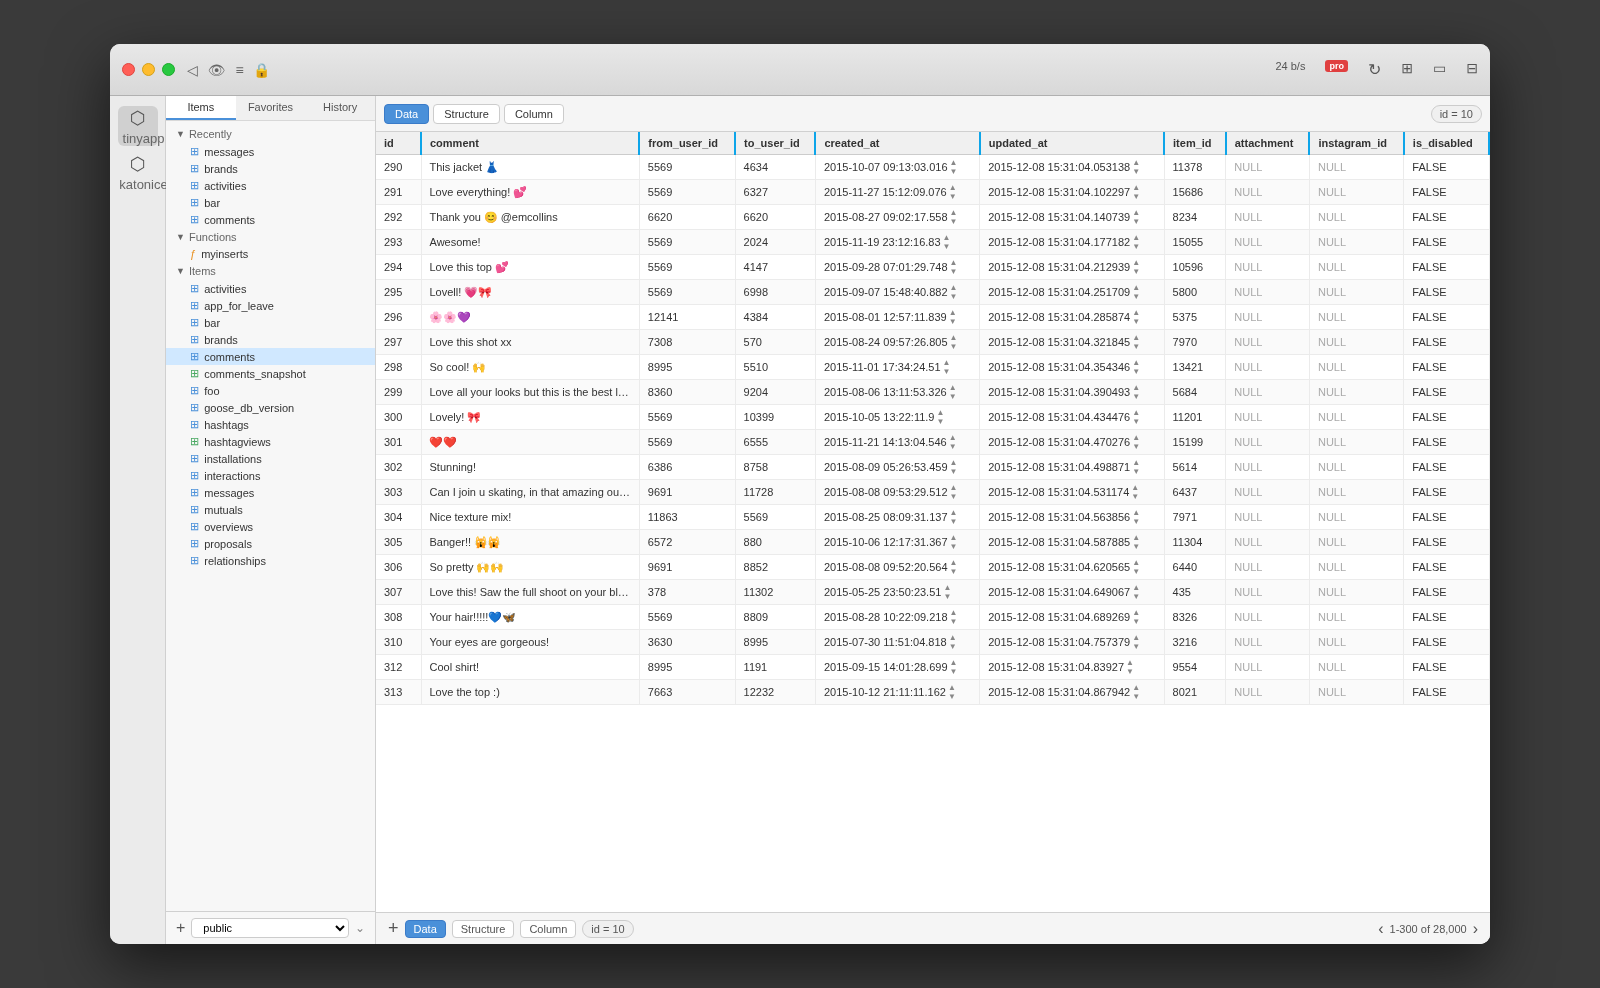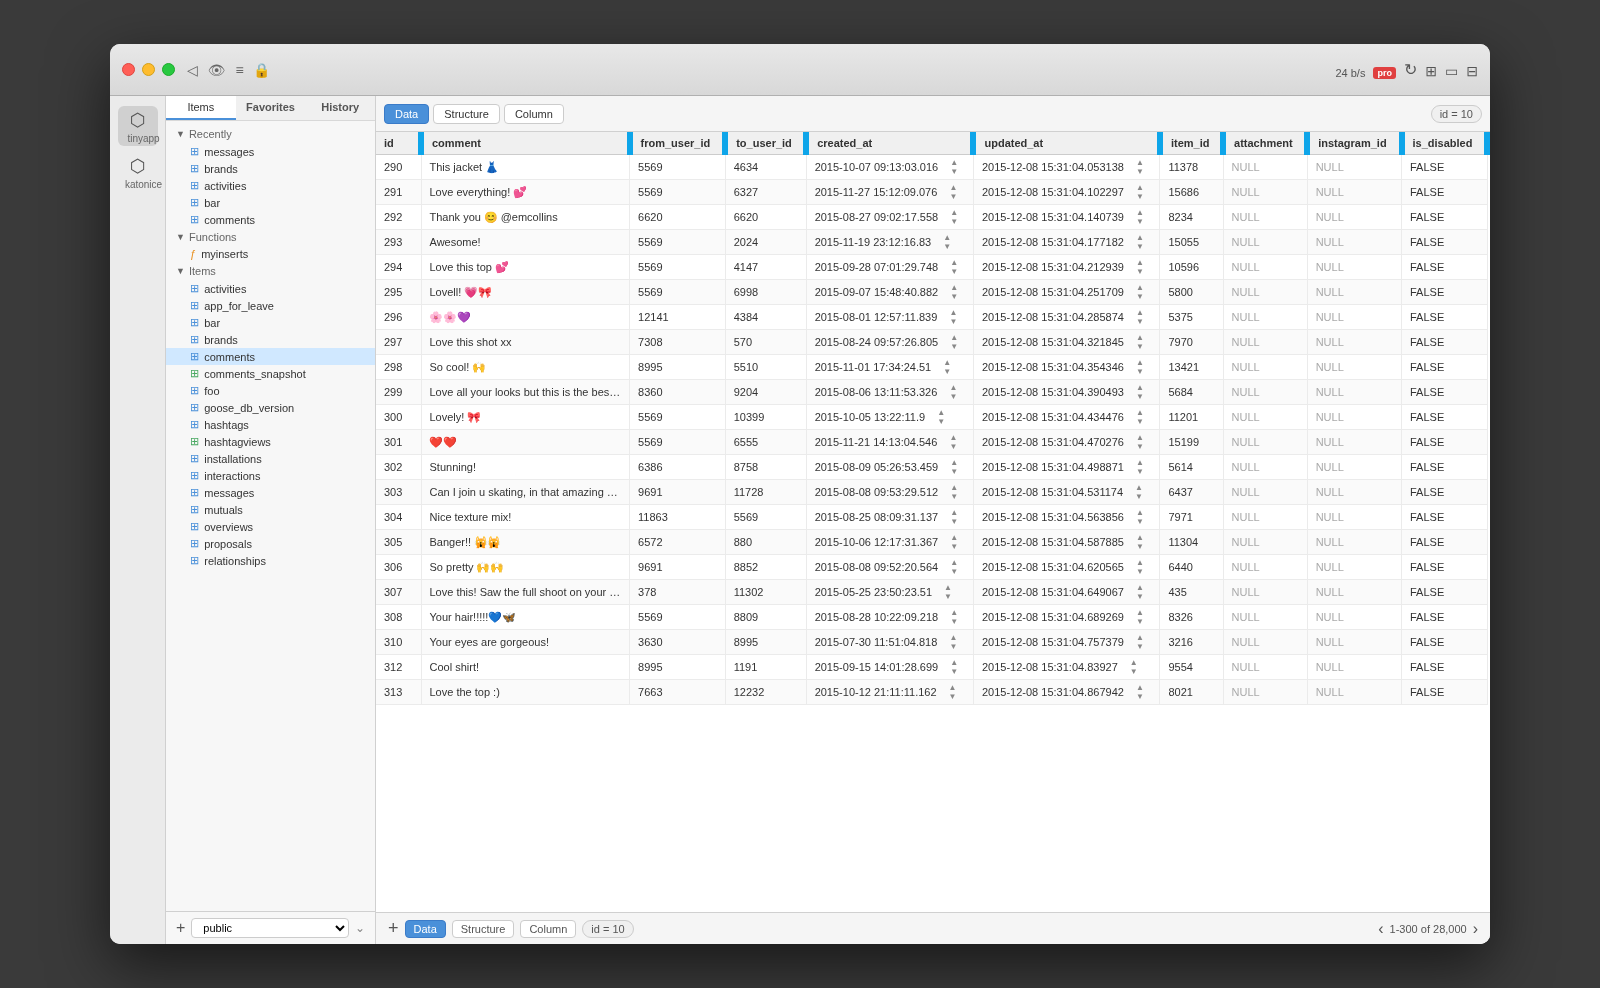--- a/index.html
+++ b/index.html
@@ -43,21 +43,21 @@
     .tl-green { background: #28c840; border: 1px solid #1aab29; }
     .titlebar-icons { display: flex; gap: 10px; margin-right: 16px; color: #666; }
     .titlebar-icons span { font-size: 14px; cursor: pointer; }
     .titlebar-title {
       flex: 1;
       text-align: center;
       font-size: 12px;
       color: #444;
       font-weight: 500;
     }
-    .titlebar-right { display: flex; align-items: flex-end; gap: 8px; margin-left: auto; }
+    .titlebar-right { display: flex; align-items: flex-start; gap: 20px; margin-left: auto; }
     .badge-pro {
       background: #e04040;
       color: white;
       font-size: 9px;
       font-weight: bold;
       padding: 1px 4px;
       border-radius: 3px;
     }
     
     .main-content {
@@ -81,21 +81,21 @@
       width: 40px; height: 40px;
       display: flex; flex-direction: column;
       align-items: center; justify-content: center;
       border-radius: 6px;
       cursor: pointer;
       color: #555;
       font-size: 18px;
       gap: 2px;
     }
     .sidebar-icon-item.active { background: #d0d0d0; }
-    .sidebar-icon-label { font-size: 10px; color: #666; padding-left: 12px; }
+    .sidebar-icon-label { font-size: 13px; color: #666; padding-left: 12px; }
     
     .sidebar-nav {
       width: 210px;
       background: #f7f7f7;
       border-right: 1px solid #d0d0d0;
       display: flex;
       flex-direction: column;
       overflow: hidden;
       flex-shrink: 0;
     }
@@ -118,21 +118,20 @@
       background: #f0f0f0;
     }
     .sidebar-tab {
       flex: 1;
       padding: 5px 4px;
       text-align: center;
       font-size: 11px;
       cursor: pointer;
       color: #555;
       border-bottom: 2px solid transparent;
-      font-weight: bold;
     }
     .sidebar-tab.active {
       background: white;
       border-bottom: 2px solid #4a90d9;
       color: #333;
       font-weight: 500;
     }
     .sidebar-tree {
       flex: 1;
       overflow-y: auto;
@@ -229,21 +228,21 @@
       position: relative;
     }
     table {
       border-collapse: collapse;
       width: 100%;
       font-size: 11px;
     }
     thead th {
       background: #f0f0f0;
       border-bottom: 1px solid #ccc;
-      border-right: 6px solid #0ea5e9;
+      border-right: 2px solid #0ea5e9;
       padding: 5px 8px;
       text-align: left;
       font-weight: 600;
       color: #333;
       position: sticky;
       top: 0;
       white-space: nowrap;
       user-select: none;
     }
     thead th:first-child { width: 45px; }
@@ -256,21 +255,21 @@
       white-space: nowrap;
       max-width: 200px;
       overflow: hidden;
       text-overflow: ellipsis;
     }
     tbody td.null-val { color: #aaa; }
     tbody td.false-val { color: #333; }
     .spinner-cell {
       display: flex;
       align-items: center;
-      gap: 12px;
+      gap: 2px;
     }
     .spin-btn { color: #888; font-size: 8px; cursor: pointer; display: flex; flex-direction: column; }
     .data-footer {
       height: 32px;
       background: #f5f5f5;
       border-top: 1px solid #d0d0d0;
       display: flex;
       align-items: center;
       padding: 0 12px;
       justify-content: space-between;

